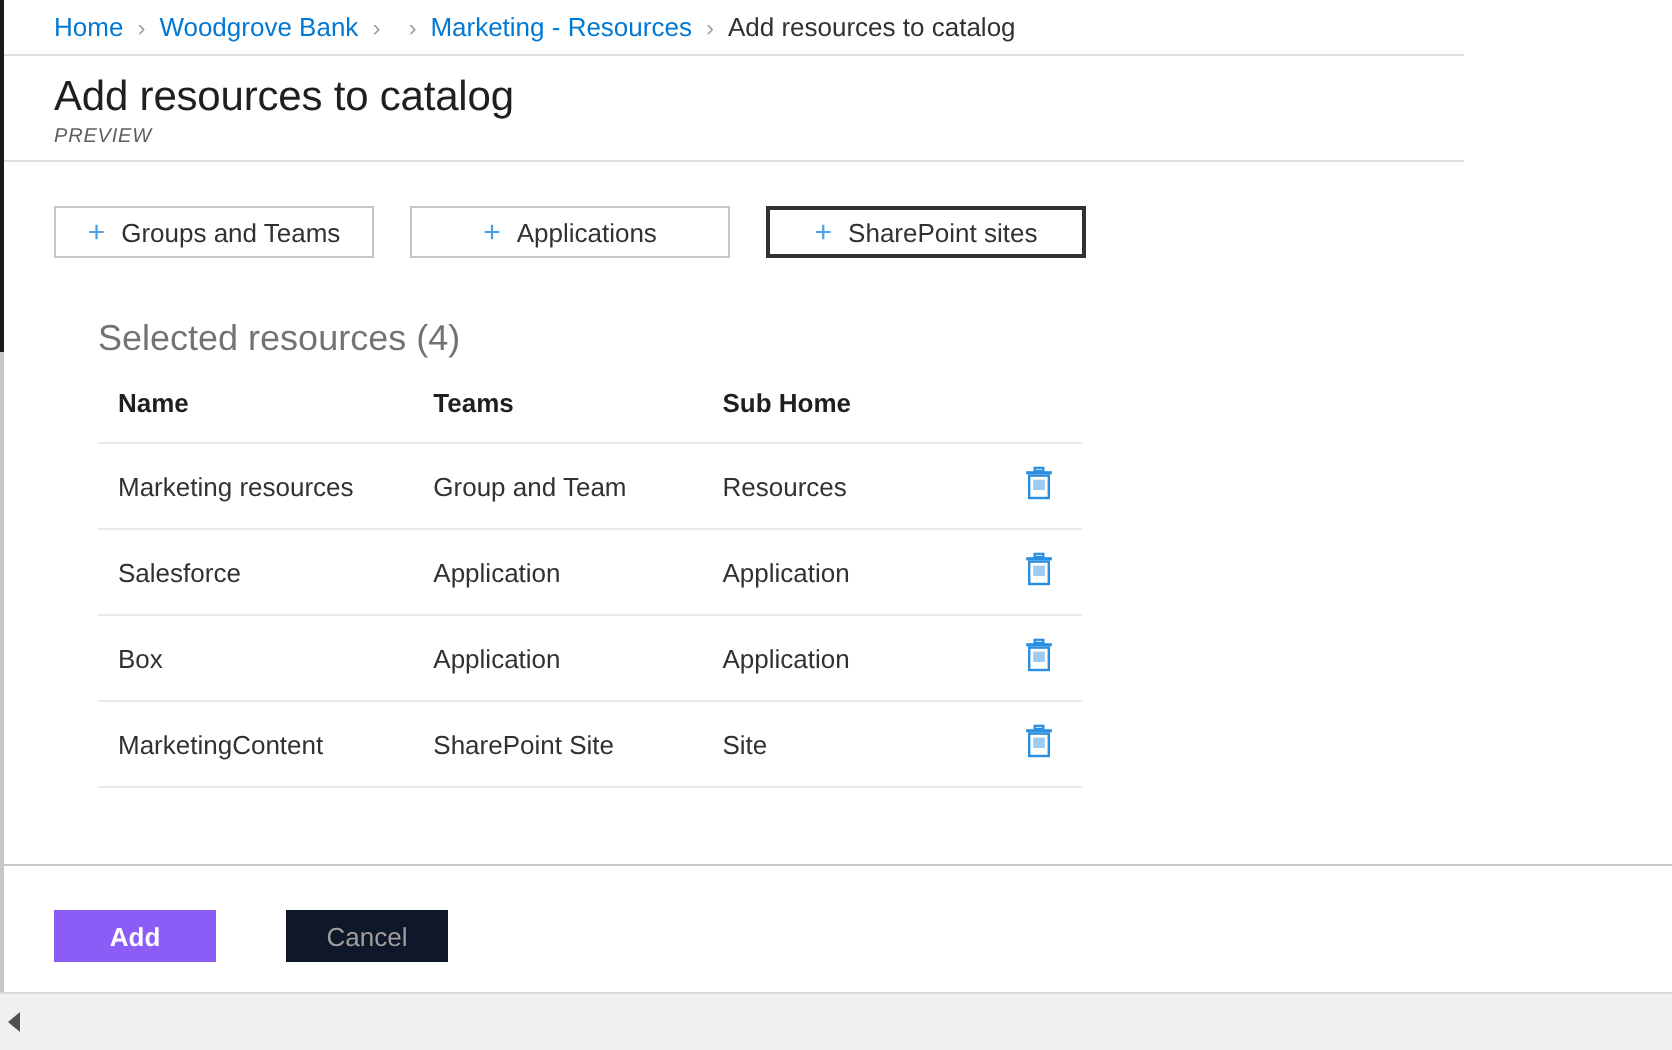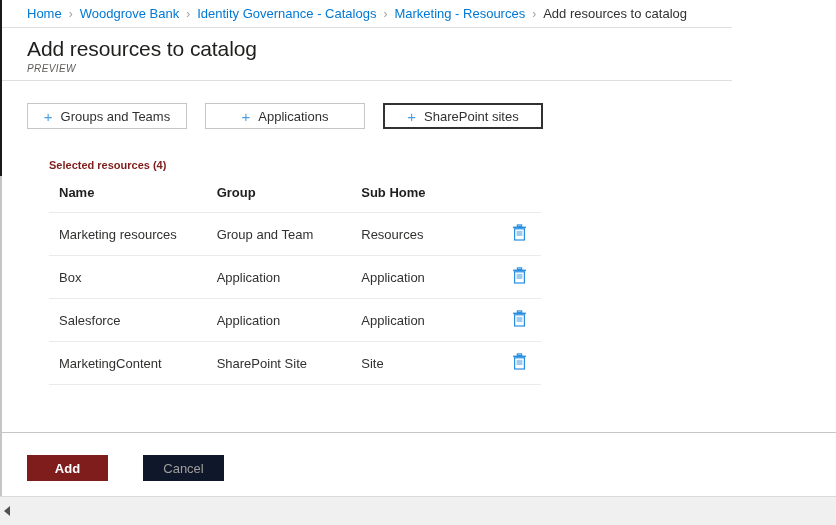--- a/index.html
+++ b/index.html
@@ -129,24 +129,23 @@
   }
   .plus {
     color: #4ba0e5;
     font-size: 15px;
     line-height: 1;
     font-weight: 400;
   }
 
   
   .sel-head {
-    font-size: 11px;
-    color: #7f1d1d;
+    font-size: 18px;
+    color: #737373;
     margin: 30px 0 0 22px;
-    font-weight: bold;
   }
   .tablewrap {
     margin: 14px 0 0 22px;
     width: 492px;
   }
   table.res {
     border-collapse: collapse;
     width: 100%;
     font-size: 13px;
   }
@@ -186,21 +185,21 @@
     border-top: 1px solid #c8c6c4;
     background: #ffffff;
     box-sizing: border-box;
   }
   .footer-inner {
     display: flex;
     gap: 35px;
     padding: 22px 0 0 25px;
   }
   .btn-primary {
-    background: #7f1d1d;
+    background: #8b5cf6;
     color: #ffffff;
     border: none;
     height: 26px;
     width: 81px;
     font-size: 13px;
     font-weight: 600;
     font-family: "Liberation Sans", sans-serif;
     cursor: pointer;
   }
   .btn-disabled {
@@ -249,21 +248,20 @@
 <div class="left-rail-dark"></div>
 <div class="left-rail-light"></div>
 
 <div class="page">
 
   <nav class="breadcrumb">
     <span class="bc-link">Home</span>
     <span class="bc-sep">›</span>
     <span class="bc-link">Woodgrove Bank</span>
     <span class="bc-sep">›</span>
-    <span class="bc-link">Identity Governance - Catalogs</span>
     <span class="bc-sep">›</span>
     <span class="bc-link">Marketing - Resources</span>
     <span class="bc-sep">›</span>
     <span class="bc-current">Add resources to catalog</span>
   </nav>
 
   <div class="titleblock">
     <div class="page-title">Add resources to catalog</div>
     <div class="preview-tag">PREVIEW</div>
   </div>
@@ -286,21 +284,21 @@
       </button>
     </div>
 
     <div class="sel-head">Selected resources (4)</div>
 
     <div class="tablewrap">
       <table class="res">
         <thead>
           <tr>
             <th class="col-name">Name</th>
-            <th class="col-type">Group</th>
+            <th class="col-type">Teams</th>
             <th class="col-sub">Sub Home</th>
             <th class="col-act"></th>
           </tr>
         </thead>
         <tbody>
           <tr>
             <td class="col-name">Marketing resources</td>
             <td class="col-type">Group and Team</td>
             <td class="col-sub">Resources</td>
             <td class="col-act">
@@ -308,50 +306,50 @@
                 <span><svg width="15" height="17" viewBox="0 0 15 17">
                       <rect x="5.3" y="0.9" width="4.4" height="1.5" fill="none" stroke="#2a8ee0" stroke-width="1.1"></rect>
                       <rect x="1.1" y="2.6" width="12.8" height="1.6" fill="#2a8ee0"></rect>
                       <rect x="2.6" y="4.8" width="9.8" height="11.2" fill="none" stroke="#2a8ee0" stroke-width="1.2"></rect>
                       <rect x="4.6" y="6.8" width="5.8" height="5.2" fill="#9ecbef"></rect>
                     </svg></span>
               </button>
             </td>
           </tr>
           <tr>
+            <td class="col-name">Salesforce</td>
+            <td class="col-type">Application</td>
+            <td class="col-sub">Application</td>
+            <td class="col-act">
+              <button class="del-btn">
+                <span><svg width="15" height="17" viewBox="0 0 15 17">
+                      <rect x="5.3" y="0.9" width="4.4" height="1.5" fill="none" stroke="#2a8ee0" stroke-width="1.1"></rect>
+                      <rect x="1.1" y="2.6" width="12.8" height="1.6" fill="#2a8ee0"></rect>
+                      <rect x="2.6" y="4.8" width="9.8" height="11.2" fill="none" stroke="#2a8ee0" stroke-width="1.2"></rect>
+                      <rect x="4.6" y="6.8" width="5.8" height="5.2" fill="#9ecbef"></rect>
+                    </svg></span>
+              </button>
+            </td>
+          </tr>
+          <tr>
             <td class="col-name">Box</td>
             <td class="col-type">Application</td>
             <td class="col-sub">Application</td>
             <td class="col-act">
               <button class="del-btn">
                 <span><svg width="15" height="17" viewBox="0 0 15 17">
                       <rect x="5.3" y="0.9" width="4.4" height="1.5" fill="none" stroke="#2a8ee0" stroke-width="1.1"></rect>
                       <rect x="1.1" y="2.6" width="12.8" height="1.6" fill="#2a8ee0"></rect>
                       <rect x="2.6" y="4.8" width="9.8" height="11.2" fill="none" stroke="#2a8ee0" stroke-width="1.2"></rect>
                       <rect x="4.6" y="6.8" width="5.8" height="5.2" fill="#9ecbef"></rect>
                     </svg></span>
               </button>
             </td>
           </tr>
           <tr>
-            <td class="col-name">Salesforce</td>
-            <td class="col-type">Application</td>
-            <td class="col-sub">Application</td>
-            <td class="col-act">
-              <button class="del-btn">
-                <span><svg width="15" height="17" viewBox="0 0 15 17">
-                      <rect x="5.3" y="0.9" width="4.4" height="1.5" fill="none" stroke="#2a8ee0" stroke-width="1.1"></rect>
-                      <rect x="1.1" y="2.6" width="12.8" height="1.6" fill="#2a8ee0"></rect>
-                      <rect x="2.6" y="4.8" width="9.8" height="11.2" fill="none" stroke="#2a8ee0" stroke-width="1.2"></rect>
-                      <rect x="4.6" y="6.8" width="5.8" height="5.2" fill="#9ecbef"></rect>
-                    </svg></span>
-              </button>
-            </td>
-          </tr>
-          <tr>
             <td class="col-name">MarketingContent</td>
             <td class="col-type">SharePoint Site</td>
             <td class="col-sub">Site</td>
             <td class="col-act">
               <button class="del-btn">
                 <span><svg width="15" height="17" viewBox="0 0 15 17">
                       <rect x="5.3" y="0.9" width="4.4" height="1.5" fill="none" stroke="#2a8ee0" stroke-width="1.1"></rect>
                       <rect x="1.1" y="2.6" width="12.8" height="1.6" fill="#2a8ee0"></rect>
                       <rect x="2.6" y="4.8" width="9.8" height="11.2" fill="none" stroke="#2a8ee0" stroke-width="1.2"></rect>
                       <rect x="4.6" y="6.8" width="5.8" height="5.2" fill="#9ecbef"></rect>

